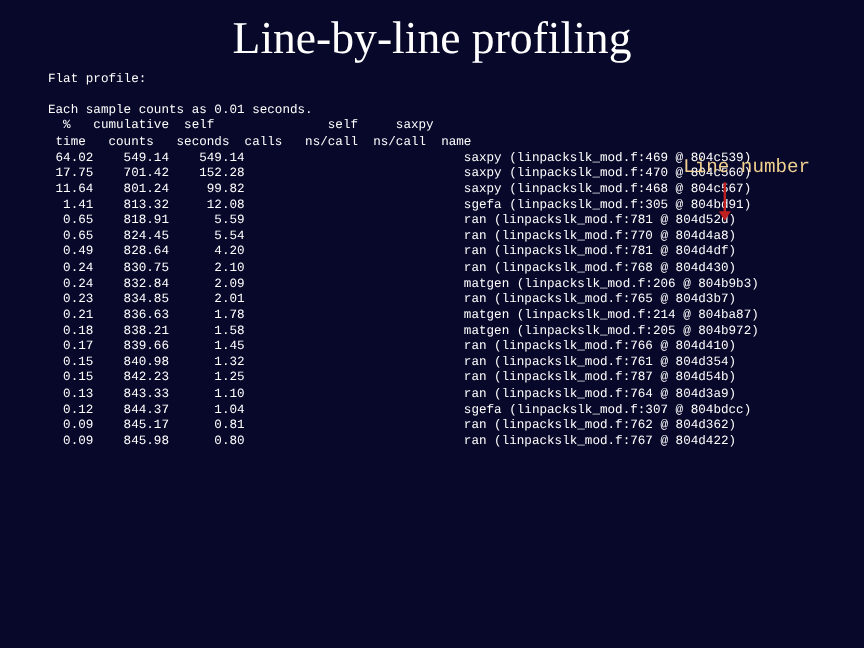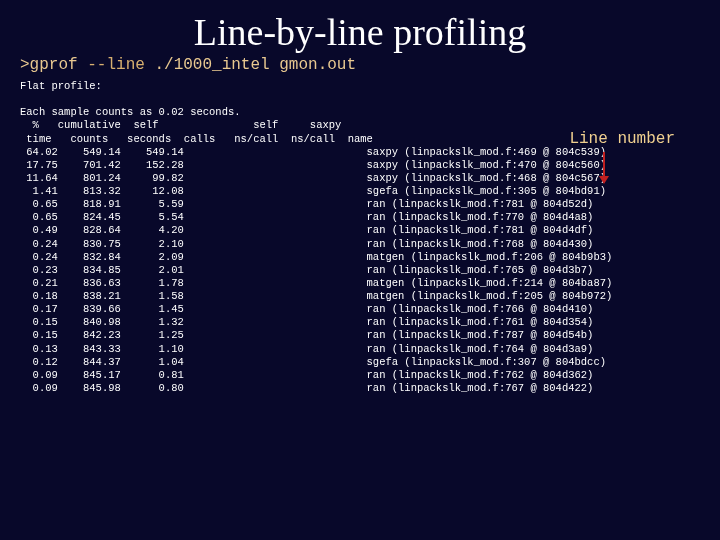--- a/index.html
+++ b/index.html
@@ -5,21 +5,21 @@
   body {
     margin: 0;
     padding: 0;
     background: #08082a;
     width: 720px;
     height: 540px;
     font-family: Arial, sans-serif;
     overflow: hidden;
   }
   .slide {
-    padding: 10px 20px;
+    padding: 10px 40px;
     color: #fff;
     position: relative;
   }
   .title {
     font-family: "Times New Roman", serif;
     font-size: 38px;
     text-align: center;
     font-weight: normal;
     margin: 0 0 2px 0;
   }
@@ -61,25 +61,24 @@
     border-left: 5px solid transparent;
     border-right: 5px solid transparent;
     border-top: 8px solid #c02020;
   }
 </style>
 </head>
 <body>
 
 <div class="slide">
   <h1 class="title">Line-by-line profiling</h1>
-  <div class="cmd"><span>&gt;gprof </span><span class="opt">--line</span><span> ./1000_intel gmon.out</span></div>
 
   <div class="body"><span>Flat profile:</span>
 
-<span>Each sample counts as 0.02 seconds.</span>
+<span>Each sample counts as 0.01 seconds.</span>
 <span id="hdr1">  %   cumulative  self               self     saxpy  </span>
 <span id="hdr2"> time   counts   seconds  calls   ns/call  ns/call  name</span>
 <span id="rows-out"> 64.02    549.14    549.14                             saxpy (linpackslk_mod.f:469 @ 804c539)
  17.75    701.42    152.28                             saxpy (linpackslk_mod.f:470 @ 804c560)
  11.64    801.24     99.82                             saxpy (linpackslk_mod.f:468 @ 804c567)
   1.41    813.32     12.08                             sgefa (linpackslk_mod.f:305 @ 804bd91)
   0.65    818.91      5.59                             ran (linpackslk_mod.f:781 @ 804d52d)
   0.65    824.45      5.54                             ran (linpackslk_mod.f:770 @ 804d4a8)
   0.49    828.64      4.20                             ran (linpackslk_mod.f:781 @ 804d4df)
   0.24    830.75      2.10                             ran (linpackslk_mod.f:768 @ 804d430)

